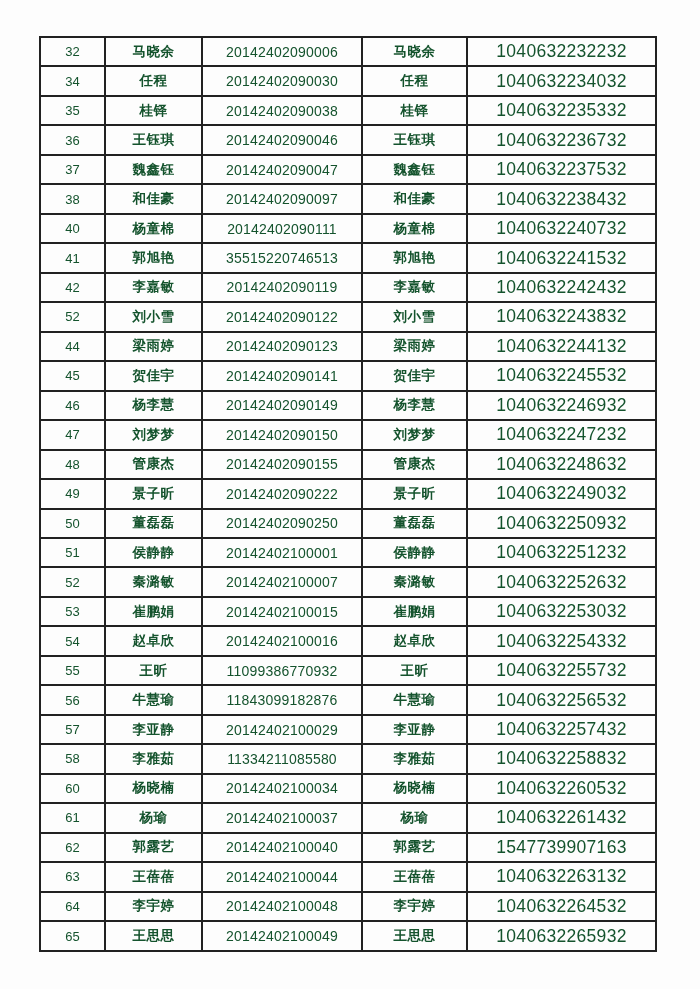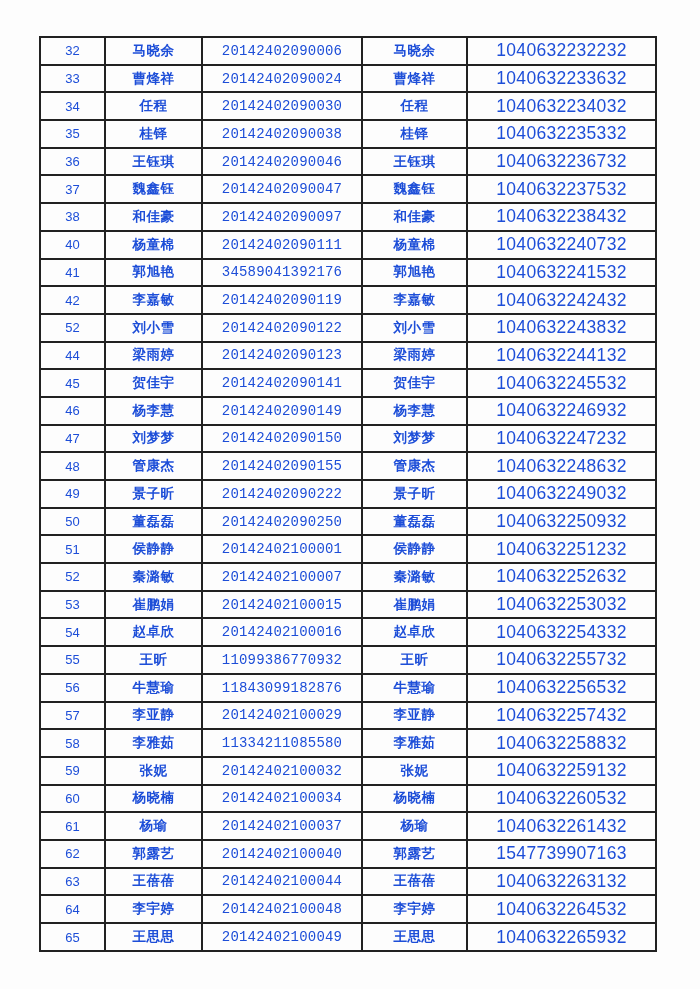--- a/index.html
+++ b/index.html
@@ -16,33 +16,33 @@
   }
   table.roster {
     position: absolute;
     left: 39px;
     top: 36px;
     width: 616px;
     height: 916px;
     border-collapse: collapse;
     table-layout: fixed;
     font-family: "Liberation Sans", "DejaVu Sans", sans-serif;
-    color: #1d4ed8;
+    color: #14532d;
   }
   table.roster td {
     border: 2px solid #212121;
     text-align: center;
     vertical-align: middle;
     padding: 0;
     overflow: hidden;
     white-space: nowrap;
   }
   td.num  { font-size: 13px; }
   td.name, td.name2 { font-size: 13.5px; font-weight: 600; letter-spacing: 0.5px; }
-  td.sid  { font-size: 14px; letter-spacing: 0.2px; font-family: Liberation Mono, monospace; }
+  td.sid  { font-size: 14px; letter-spacing: 0.2px; }
   td.code { font-size: 17.5px; letter-spacing: 0.3px; border-radius: 7px; }
 </style>
 </head>
 <body>
 
 <div class="page">
   <table class="roster">
     <colgroup>
       <col style="width:65px">
       <col style="width:97px">
@@ -52,27 +52,20 @@
     </colgroup>
     <tbody>
         <tr>
           <td class="num">32</td>
           <td class="name">马晓余</td>
           <td class="sid">20142402090006</td>
           <td class="name2">马晓余</td>
           <td class="code">1040632232232</td>
         </tr>
         <tr>
-          <td class="num">33</td>
-          <td class="name">曹烽祥</td>
-          <td class="sid">20142402090024</td>
-          <td class="name2">曹烽祥</td>
-          <td class="code">1040632233632</td>
-        </tr>
-        <tr>
           <td class="num">34</td>
           <td class="name">任程</td>
           <td class="sid">20142402090030</td>
           <td class="name2">任程</td>
           <td class="code">1040632234032</td>
         </tr>
         <tr>
           <td class="num">35</td>
           <td class="name">桂铎</td>
           <td class="sid">20142402090038</td>
@@ -103,21 +96,21 @@
         <tr>
           <td class="num">40</td>
           <td class="name">杨童棉</td>
           <td class="sid">20142402090111</td>
           <td class="name2">杨童棉</td>
           <td class="code">1040632240732</td>
         </tr>
         <tr>
           <td class="num">41</td>
           <td class="name">郭旭艳</td>
-          <td class="sid">34589041392176</td>
+          <td class="sid">35515220746513</td>
           <td class="name2">郭旭艳</td>
           <td class="code">1040632241532</td>
         </tr>
         <tr>
           <td class="num">42</td>
           <td class="name">李嘉敏</td>
           <td class="sid">20142402090119</td>
           <td class="name2">李嘉敏</td>
           <td class="code">1040632242432</td>
         </tr>
@@ -227,27 +220,20 @@
           <td class="code">1040632257432</td>
         </tr>
         <tr>
           <td class="num">58</td>
           <td class="name">李雅茹</td>
           <td class="sid">11334211085580</td>
           <td class="name2">李雅茹</td>
           <td class="code">1040632258832</td>
         </tr>
         <tr>
-          <td class="num">59</td>
-          <td class="name">张妮</td>
-          <td class="sid">20142402100032</td>
-          <td class="name2">张妮</td>
-          <td class="code">1040632259132</td>
-        </tr>
-        <tr>
           <td class="num">60</td>
           <td class="name">杨晓楠</td>
           <td class="sid">20142402100034</td>
           <td class="name2">杨晓楠</td>
           <td class="code">1040632260532</td>
         </tr>
         <tr>
           <td class="num">61</td>
           <td class="name">杨瑜</td>
           <td class="sid">20142402100037</td>

